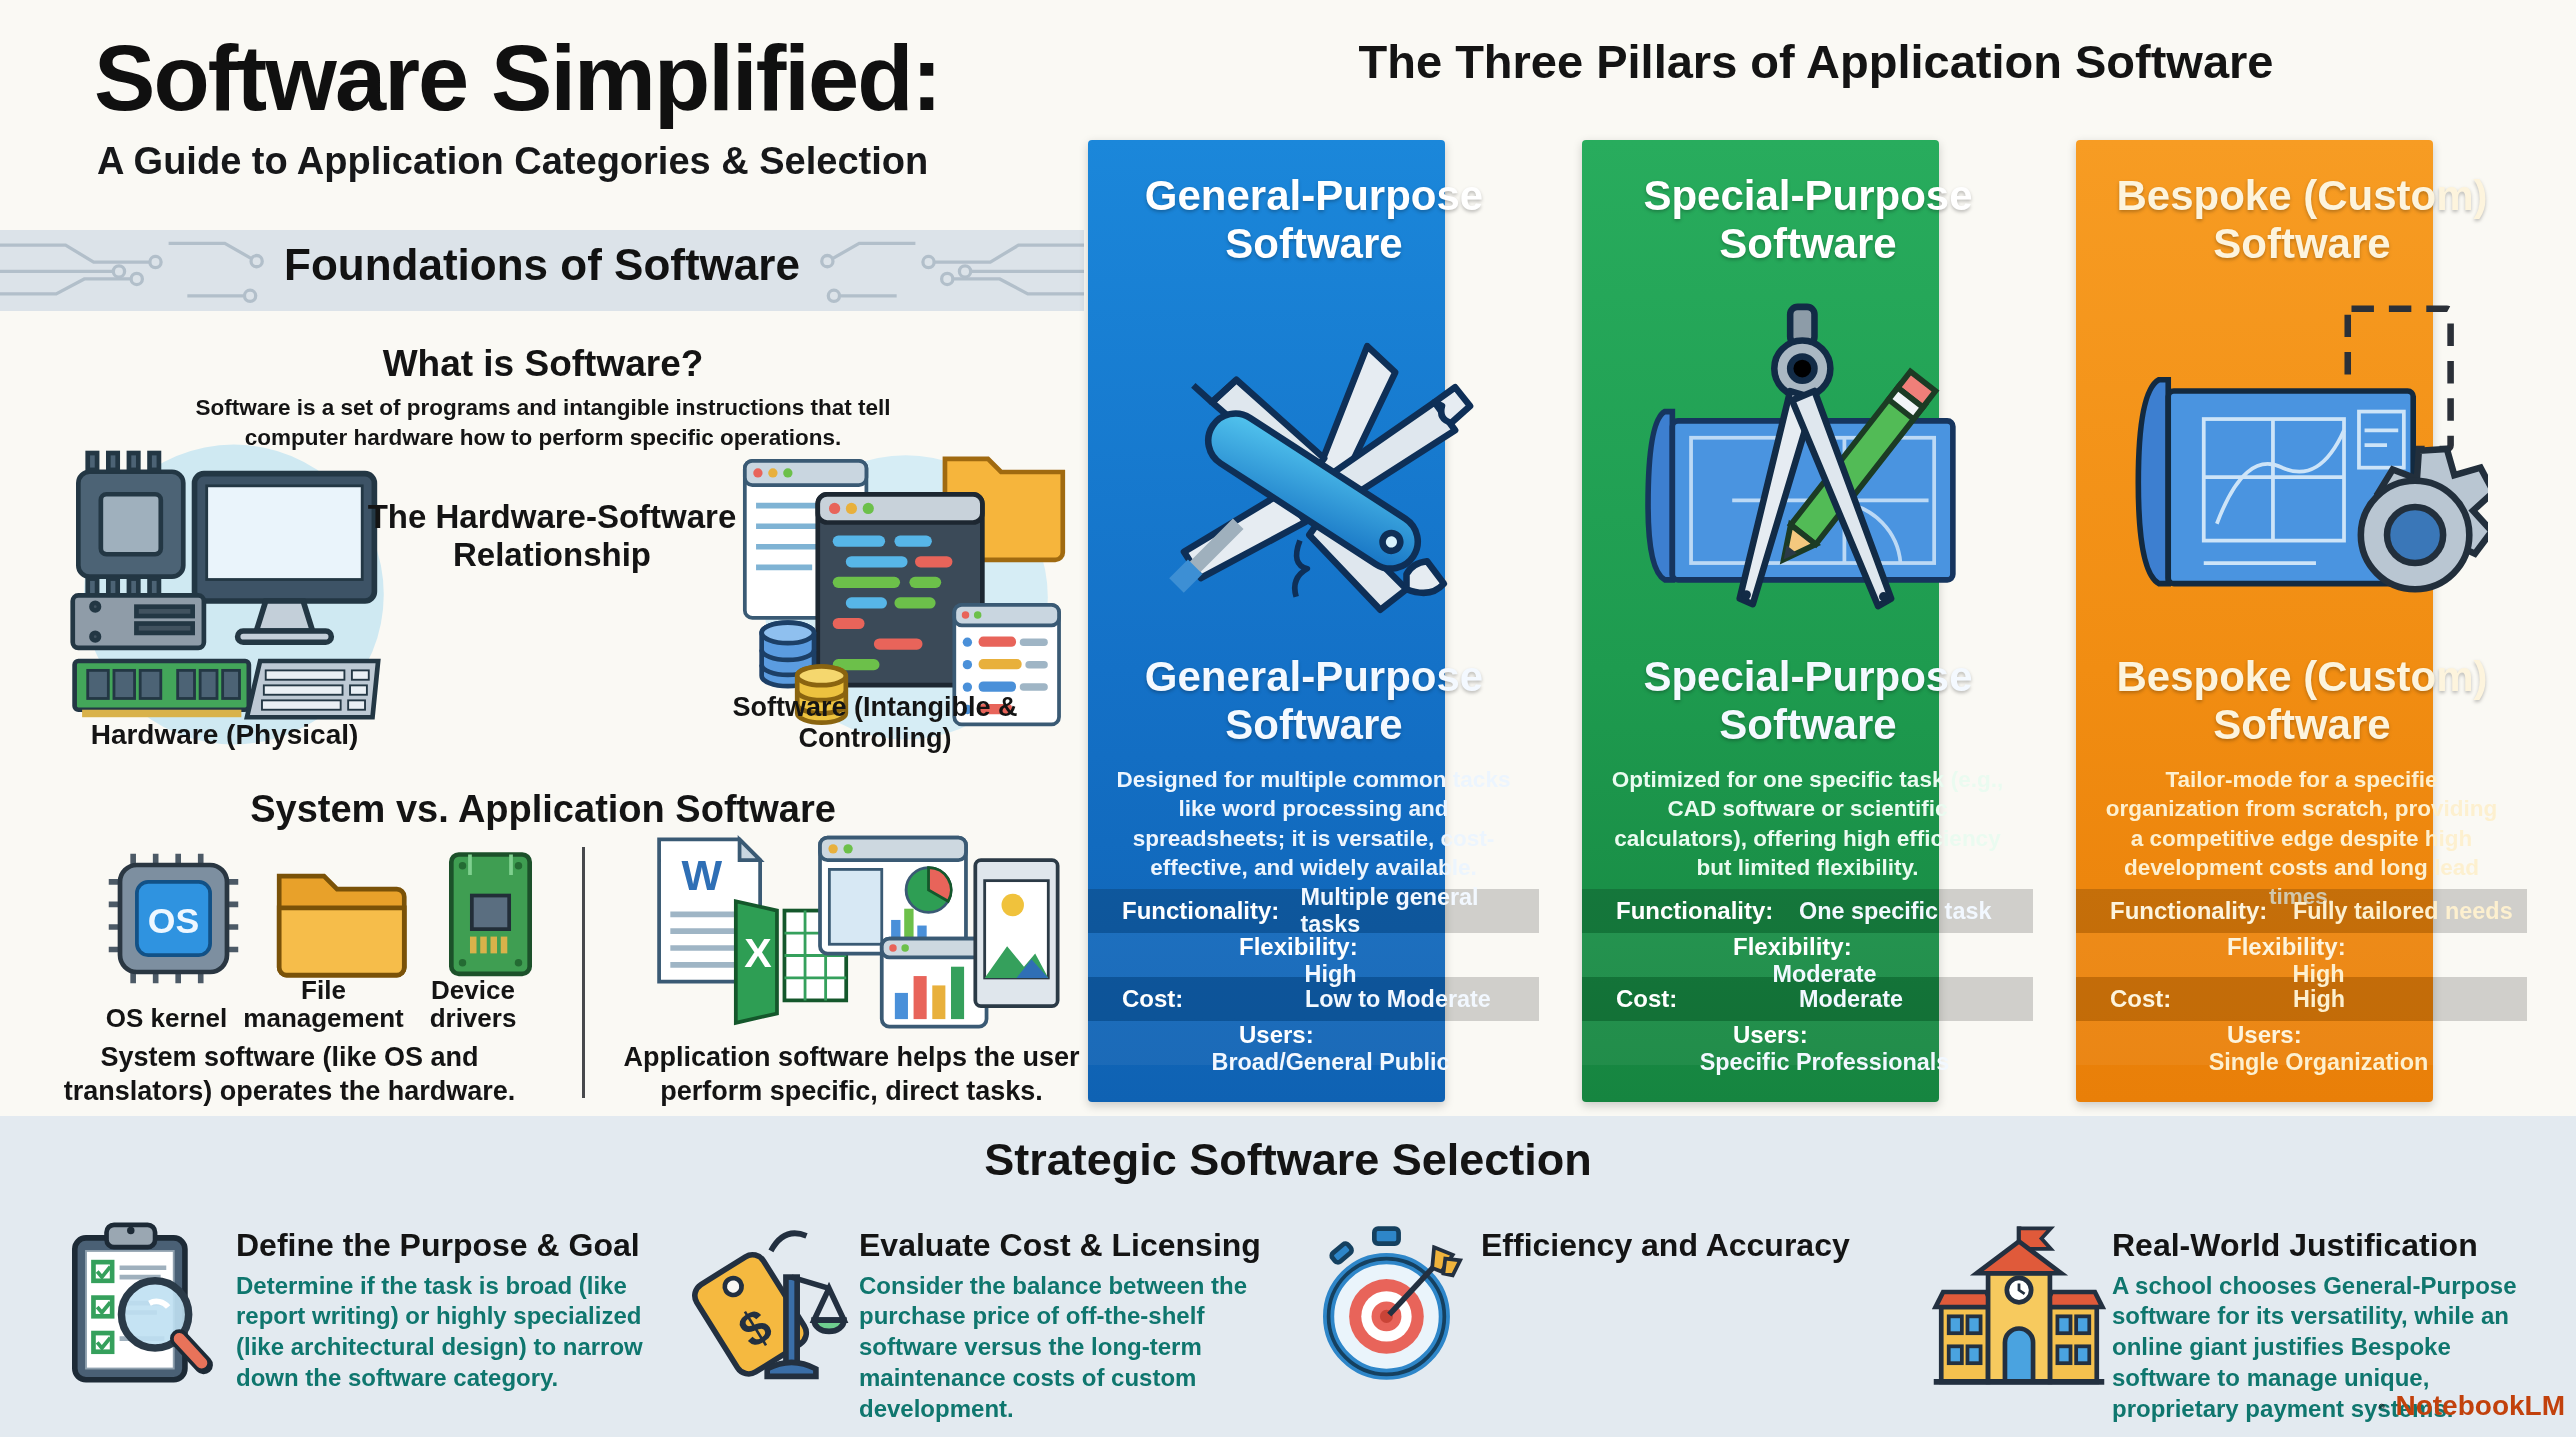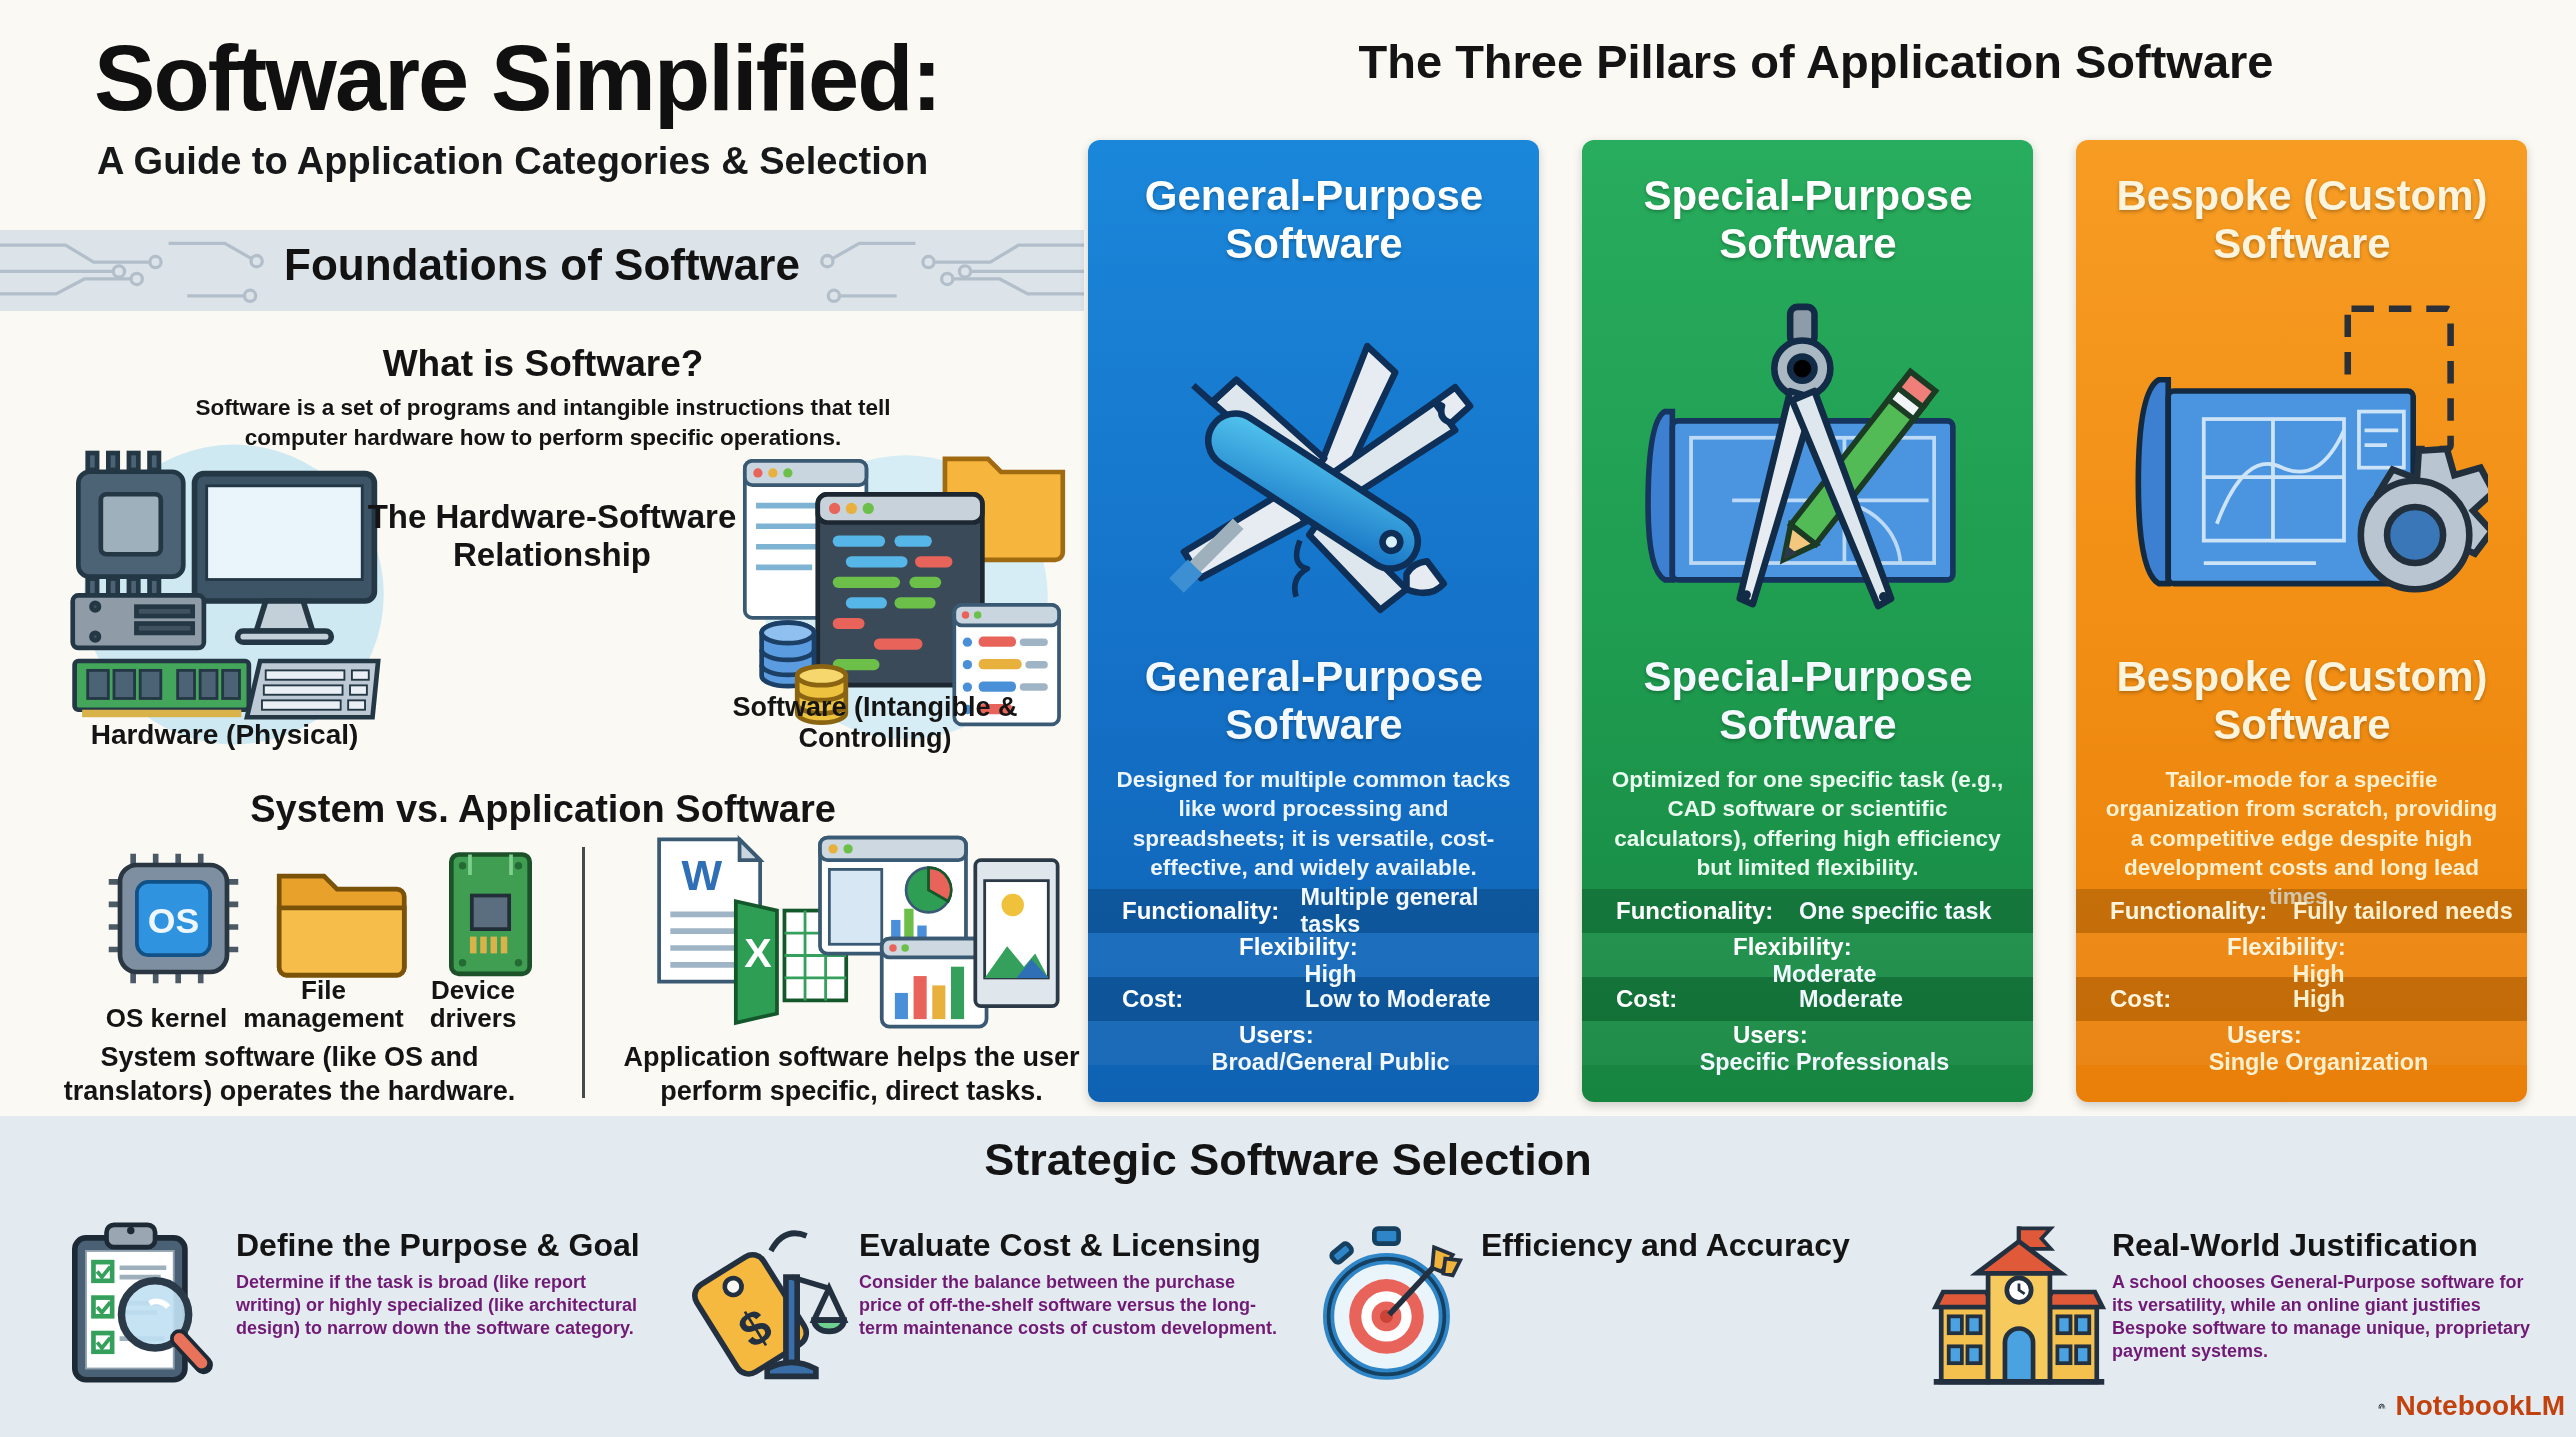--- a/index.html
+++ b/index.html
@@ -28,21 +28,21 @@
   .sysapp-title{left:159px;top:788px;width:768px;font-size:38px;font-weight:800;}
   .sys-col-labels{left:89px;top:953px;width:468px;display:flex;}
   .sys-col{width:155px;display:flex;align-items:flex-end;justify-content:center;height:79px;
            font-size:26px;font-weight:800;text-align:center;line-height:1.05;}
   .sys-caption{left:37px;top:1041px;width:505px;font-size:27px;font-weight:700;line-height:1.25;}
   .app-caption{left:622px;top:1041px;width:459px;font-size:27px;font-weight:700;line-height:1.25;}
   .vdivider{left:582px;top:847px;width:2.8px;height:251px;background:#47494c;}
 
   
   .pillars-title{left:1292px;top:34px;width:1048px;font-size:47px;font-weight:800;}
-  .card{top:140px;width:451px;height:962px;border-radius:12px;box-shadow:0 3.7px 9.4px rgba(0,0,0,0.18);}
+  .card{top:140px;width:357px;height:962px;border-radius:4px;box-shadow:0 3.7px 9.4px rgba(0,0,0,0.18);}
   .card-blue{left:1088px;background:linear-gradient(180deg,#1b87da 0%,#1471c7 55%,#0f62b3 100%);}
   .card-green{left:1582px;background:linear-gradient(180deg,#28ac5d 0%,#1e9b4f 55%,#168540 100%);}
   .card-orange{left:2076px;background:linear-gradient(180deg,#f79c23 0%,#f18d12 55%,#e97f08 100%);}
   .card-head{position:absolute;left:19px;top:32px;width:414px;text-align:center;
              font-size:42px;font-weight:800;line-height:1.14;color:#ffffff;text-shadow:0 1.9px 3.7px rgba(0,0,0,0.25);}
   .card-illo{position:absolute;left:38px;top:150px;width:374px;height:346px;}
   .card-title2{position:absolute;left:19px;top:513px;width:414px;text-align:center;
                font-size:42px;font-weight:800;line-height:1.14;color:#f4f9ff;text-shadow:0 1.9px 3.7px rgba(0,0,0,0.25);}
   .card-desc{position:absolute;left:28px;top:625px;width:395px;text-align:center;
              font-size:22.5px;font-weight:600;line-height:1.3;color:#ecf5fe;}
@@ -55,21 +55,21 @@
   .spec-row.lite{background:rgba(255,255,255,0.05);flex-direction:column;}
   .spec-label{width:183px;font-size:24px;font-weight:800;color:#ffffff;}
   .spec-value{font-size:23.4px;font-weight:600;color:#f2f8ff;}
   .card-orange .spec-label{color:#fdf4dd;}
   .card-orange .spec-value{color:#fdf0cf;}
 
   
   .bottom-band{left:0;top:1116px;width:2576px;height:322px;background:#e3eaf0;}
   .selection-title{left:633px;top:1134px;width:1310px;font-size:45px;font-weight:800;}
   .step-title{font-size:32px;font-weight:800;line-height:1.1;}
-  .step-body{margin-top:7.5px;font-size:18px;font-weight:600;line-height:1.28;color:#701a75;}
+  .step-body{margin-top:7.5px;font-size:24px;font-weight:600;line-height:1.28;color:#0f766e;}
   .watermark{left:2378px;top:1385px;width:187px;height:41px;display:flex;align-items:center;gap:9.4px;
              font-size:28px;font-weight:700;color:#c2410c;}
 </style>
 </head>
 <body>
 
 <div id="root">
 
   <div class="abs main-sub">A Guide to Application Categories &amp; Selection</div>
   <div class="abs main-title">Software Simplified:</div>

